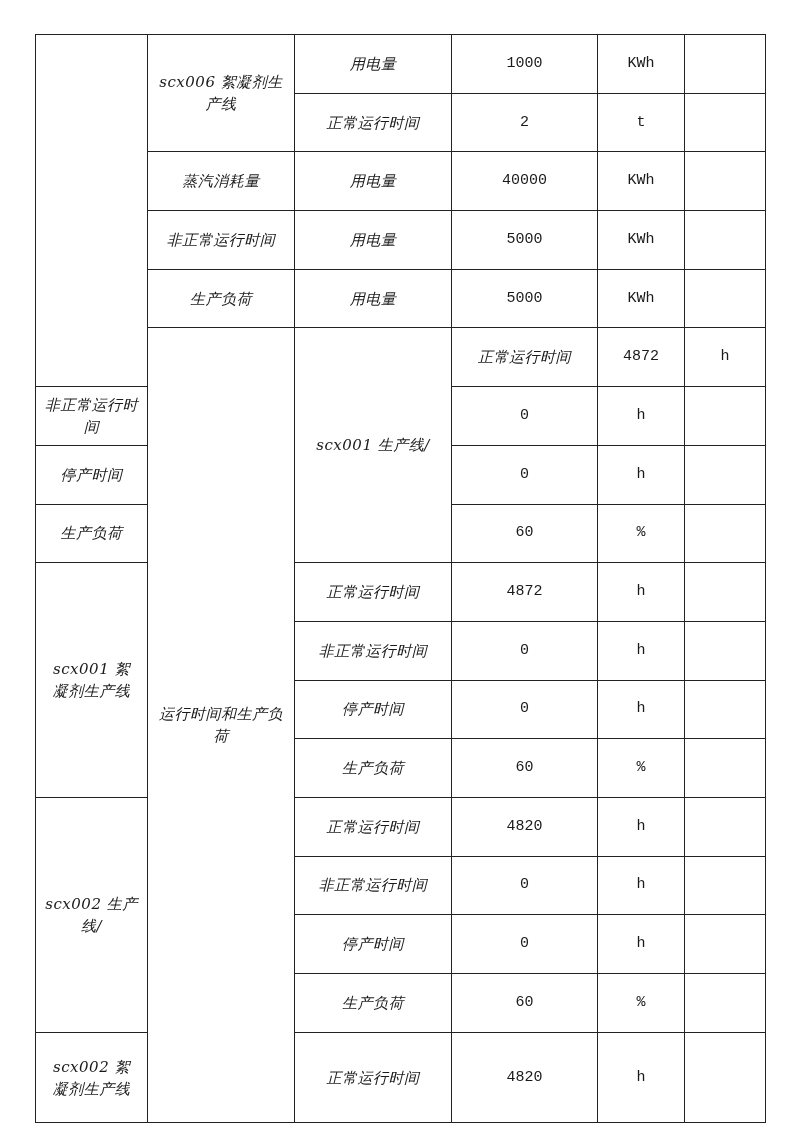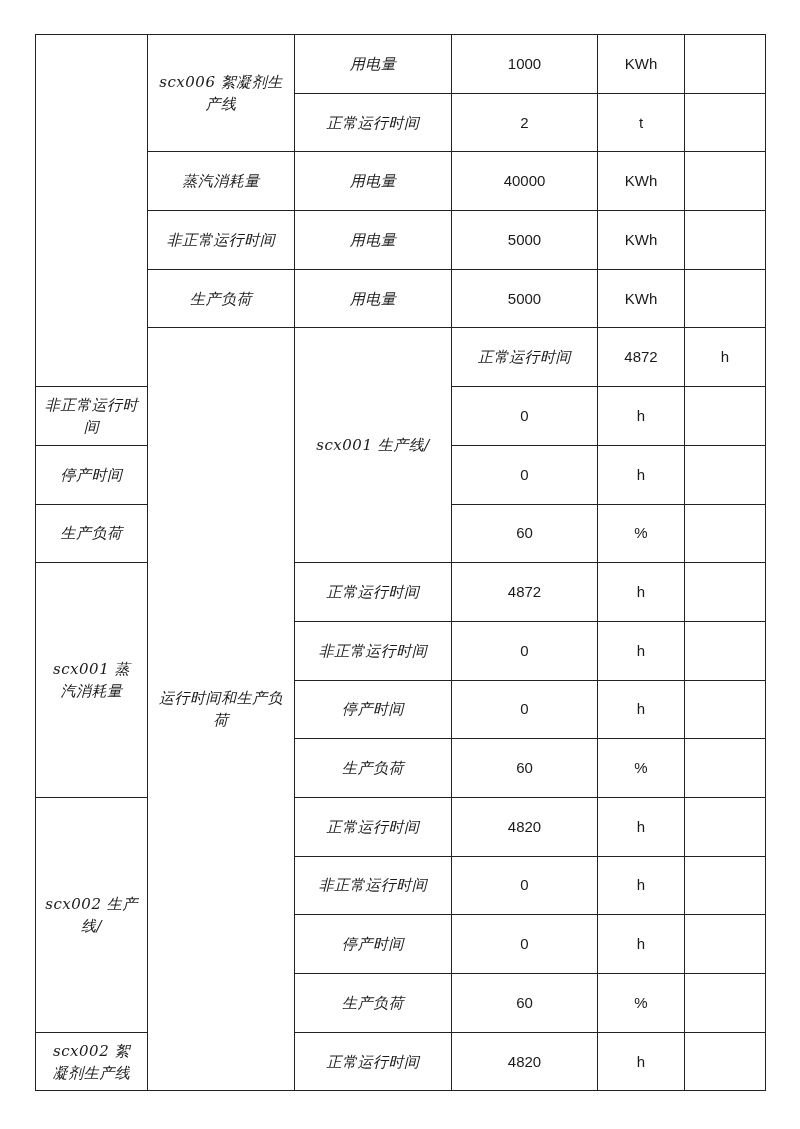--- a/index.html
+++ b/index.html
@@ -14,21 +14,21 @@
     border: 1.5px solid #222222;
     height: 57.7px;
     padding: 0 4px;
     text-align: center;
     vertical-align: middle;
     color: #1a1a1a;
     font-size: 15px;
     line-height: 22px;
   }
   .serif { font-family: "DejaVu Serif", "Liberation Serif", serif; font-size: 14.5px; letter-spacing: 0.5px; font-style: italic; }
-  .sans { font-family: Liberation Sans, sans-serif; font-size: 15px; }
+  .sans { font-family: Liberation Mono, monospace; font-size: 15px; }
   td.line-top { vertical-align: top; padding-top: 32px; }
 </style>
 </head>
 <body>
 
 <table class="doc">
   <colgroup>
     <col style="width:112px">
     <col style="width:147px">
     <col style="width:157px">
@@ -95,21 +95,21 @@
       <td class="sans"></td>
     </tr>
     <tr>
       <td class="serif">生产负荷</td>
       <td class="sans">60</td>
       <td class="sans">%</td>
       <td class="sans"></td>
     </tr>
 
     <tr>
-      <td rowspan="4" class="serif" style="padding:0 14px;">scx001 蒸汽消耗量</td>
+      <td rowspan="4" class="serif" style="padding:0 14px;">scx001 絮凝剂生产线</td>
       <td class="serif">正常运行时间</td>
       <td class="sans">4872</td>
       <td class="sans">h</td>
       <td class="sans"></td>
     </tr>
     <tr>
       <td class="serif">非正常运行时间</td>
       <td class="sans">0</td>
       <td class="sans">h</td>
       <td class="sans"></td>
@@ -147,20 +147,20 @@
       <td class="sans"></td>
     </tr>
     <tr>
       <td class="serif">生产负荷</td>
       <td class="sans">60</td>
       <td class="sans">%</td>
       <td class="sans"></td>
     </tr>
 
     <tr>
-      <td class="serif" style="padding:0 14px;">scx002 絮凝剂生产线</td>
+      <td class="serif" style="padding:16px 14px;">scx002 絮凝剂生产线</td>
       <td class="serif">正常运行时间</td>
       <td class="sans">4820</td>
       <td class="sans">h</td>
       <td class="sans"></td>
     </tr>
   </tbody>
 </table>
 
 </body></html>

